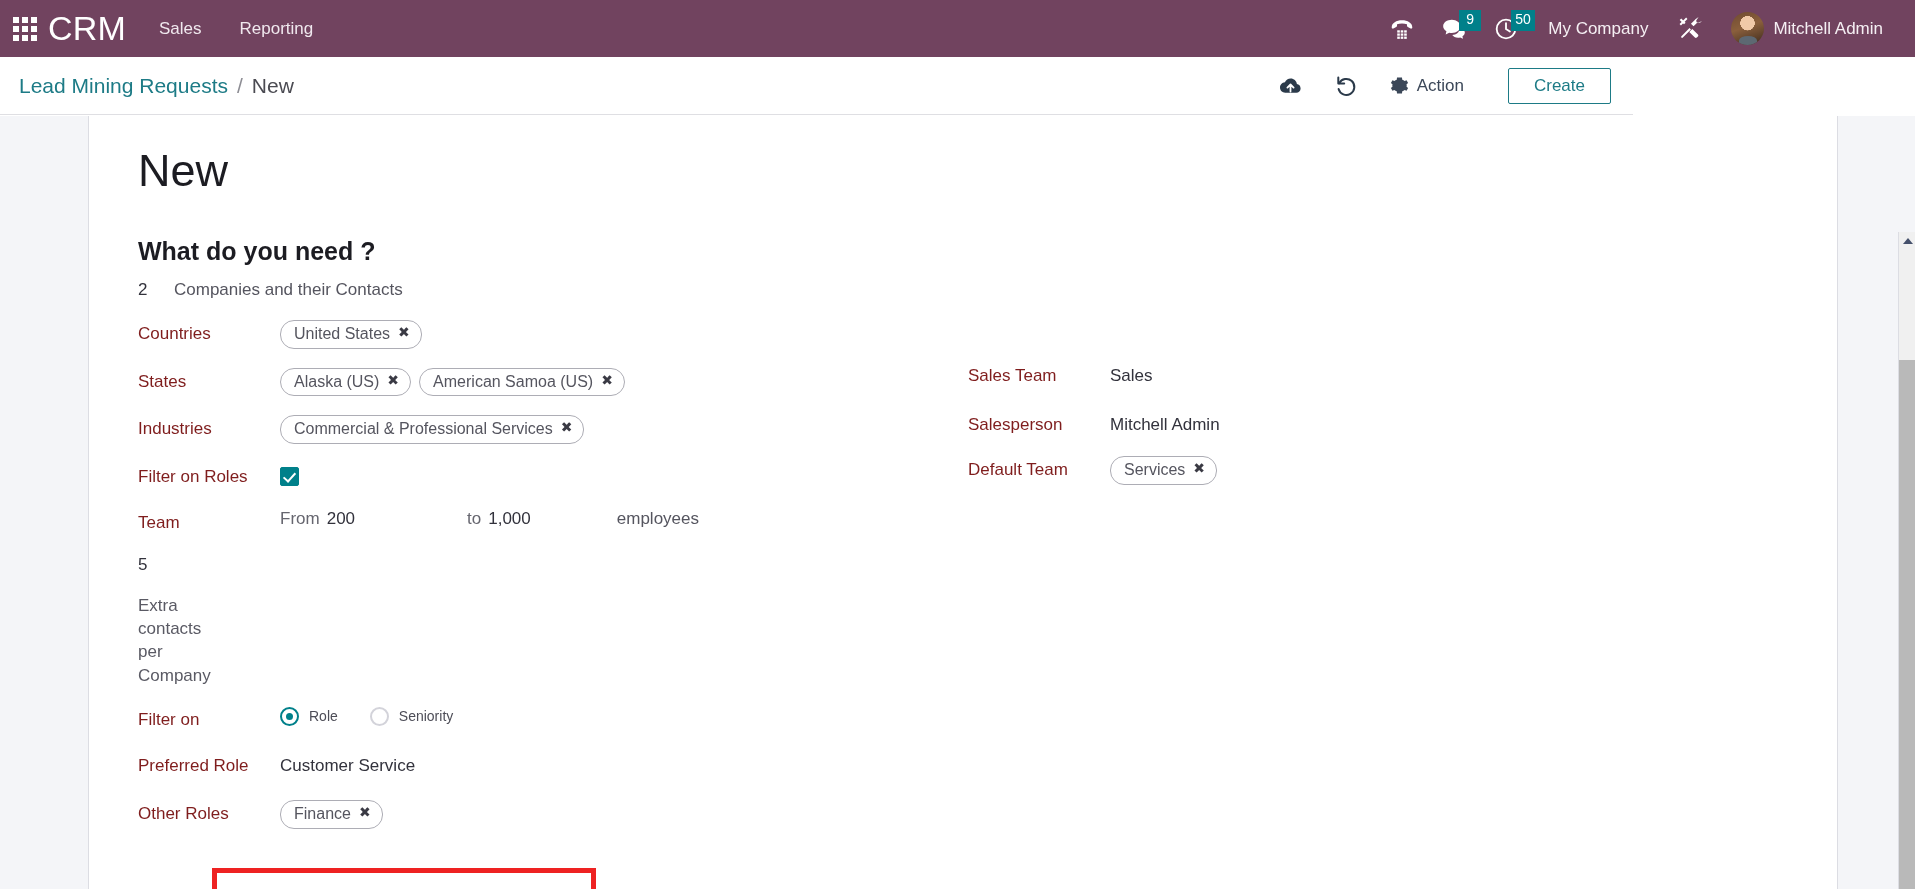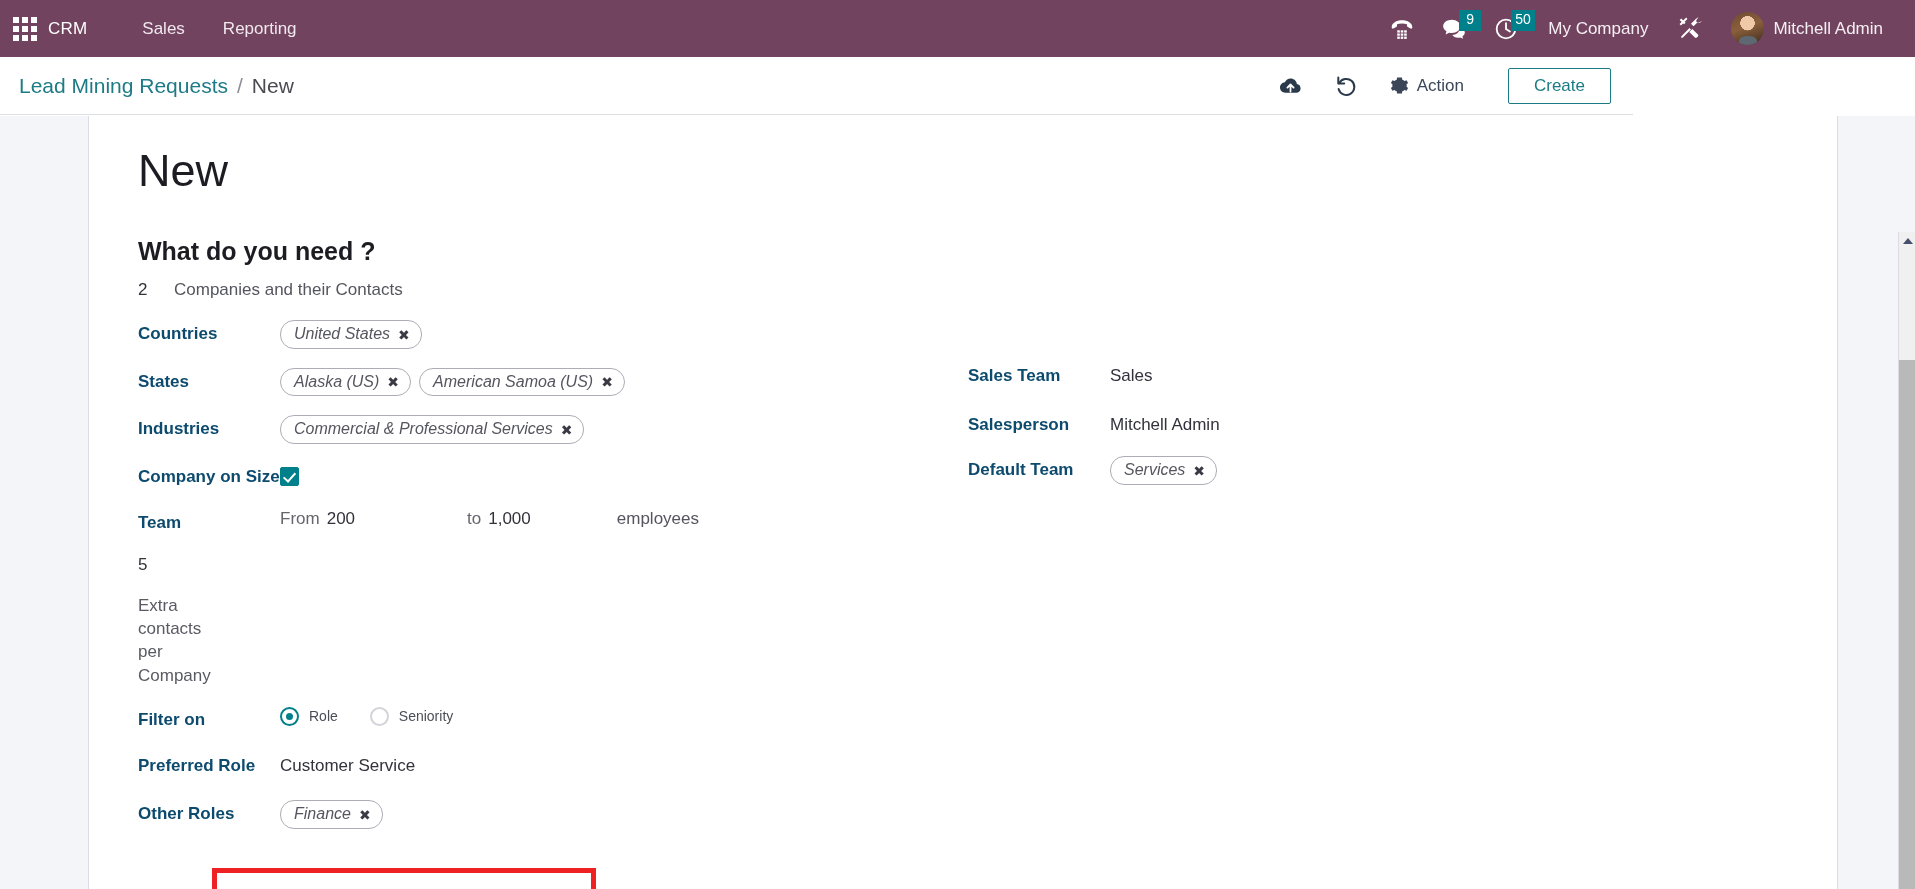--- a/index.html
+++ b/index.html
@@ -26,22 +26,22 @@
     width: 26px; height: 26px;
     display: grid;
     grid-template-columns: repeat(3, 6px);
     grid-template-rows: repeat(3, 6px);
     gap: 3px;
     justify-content: center; align-content: center;
     cursor: pointer;
   }
   .apps-grid i { display: block; width: 6px; height: 6px; background: #ffffff; }
   .brand {
-    font-size: 17px; color: #ffffff;
-    margin-right: 36px; letter-spacing: .2px; cursor: pointer;
+    font-size: 34px; color: #ffffff;
+    margin-right: 14px; letter-spacing: .2px; cursor: pointer;
     font-weight: 400;
   }
   .nav-item {
     font-size: 17px; color: #f0e8ee;
     padding: 0 19px; height: 57px;
     display: flex; align-items: center; cursor: pointer;
     font-weight: 400;
   }
   .nav-spacer { flex: 1 1 auto; }
 
@@ -133,38 +133,38 @@
   }
 
   
   .form-cols { display: flex; }
   .col-left { width: 830px; }
   .col-right { width: 640px; padding-top: 42px; }
 
   .frow { display: flex; align-items: flex-start; margin-bottom: 19px; min-height: 27px; }
   .flabel {
     width: 142px; flex: none;
-    font-size: 17px; font-weight: 700; color: #0c4a6e;
+    font-size: 17px; font-weight: 400; color: #7f1d1d;
     padding-top: 3px; line-height: 1.28;
   }
   .fval { font-size: 17px; color: #32323c; padding-top: 3px; line-height: 1.28; }
 
   
   .count-row { display: flex; align-items: baseline; margin-bottom: 20px; }
   .count-num { font-size: 17px; color: #32323c; width: 36px; }
   .count-text { font-size: 17px; color: #55555f; }
 
   
   .tag-wrap { display: flex; flex-wrap: wrap; gap: 8px; padding-top: 0; }
   .tag {
-    display: inline-flex; align-items: flex-end; gap: 8px;
+    display: inline-flex; align-items: flex-start; gap: 8px;
     border: 1px solid #adadb5; border-radius: 14px;
     padding: 2px 11px 3px 13px;
     font-size: 16px; color: #55555f; background: #ffffff;
-    white-space: nowrap; line-height: 1.35; font-style: italic;
+    white-space: nowrap; line-height: 1.35;
   }
   .tag .x { font-size: 14px; color: #3a3a44; cursor: pointer; font-weight: 700; }
 
   
   .checkbox {
     width: 19px; height: 19px; background: #00808a; border: 1px solid #00808a;
     border-radius: 2px; position: relative; cursor: pointer; margin-top: 4px;
   }
   .checkbox::after {
     content: ""; position: absolute; left: 5px; top: 2px;
@@ -380,21 +380,21 @@
             <div class="flabel">Industries</div>
             <div class="tag-wrap">
               <span class="tag">
                 <span>Commercial &amp; Professional Services</span>
                 <span class="x">✖</span>
               </span>
             </div>
           </div>
 
           <div class="frow">
-            <div class="flabel">Company on Size</div>
+            <div class="flabel">Filter on Roles</div>
             <div class="checkbox"></div>
           </div>
 
           <div class="frow">
             <div class="flabel">Team</div>
             <div class="size-row">
               <span class="size-seg">
                 <span class="size-kw">From</span>
                 <span class="size-num">200</span>
               </span>

